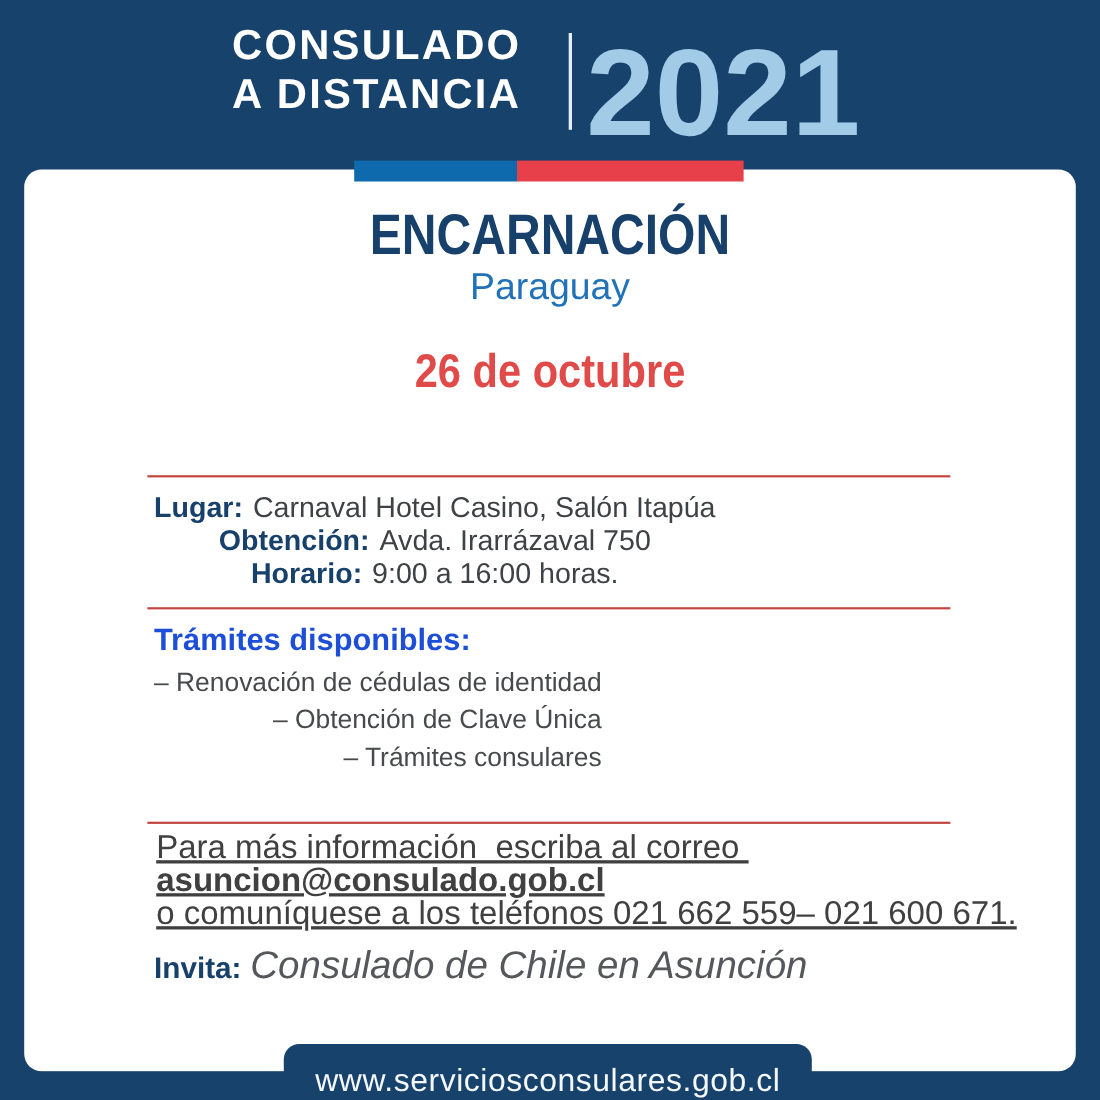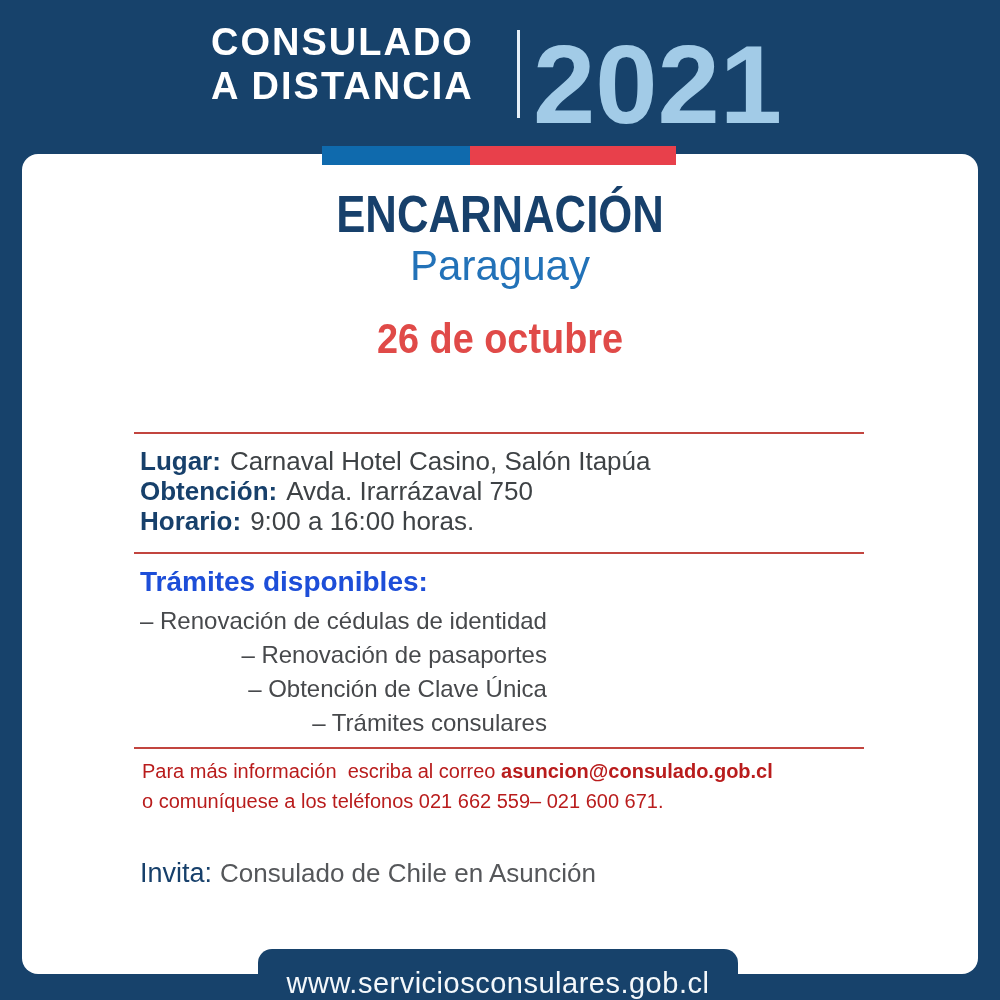--- a/index.html
+++ b/index.html
@@ -21,53 +21,53 @@
   .flag-red  { flex:1; height:100%; background:#E8404B; }
 
   
   .card { position:absolute; left:22px; top:154px; width:956px; height:820px;
           background:#FFFFFF; border-radius:16px; z-index:1; }
 
   .city-title { position:absolute; top:30px; left:0; width:100%; text-align:center;
                 color:#17406B; font-size:52px; font-weight:700;
                 transform:scaleX(0.84); transform-origin:center; white-space:nowrap; }
   .country { position:absolute; top:88px; left:0; width:100%; text-align:center;
-             color:#2272B8; font-size:42px; font-weight:400; }
+             color:#2272B8; font-size:34px; font-weight:400; }
   .event-date { position:absolute; top:160px; left:0; width:100%; text-align:center;
                 color:#E04A48; font-size:43px; font-weight:700;
                 transform:scaleX(0.88); transform-origin:center; white-space:nowrap; }
 
   .rule { position:absolute; left:112px; width:730px; height:2px; background:#C2453F; border:none; }
   .rule1 { top:278px; }
   .rule2 { top:398px; }
   .rule3 { top:593px; }
 
   
-  .details { position:absolute; left:118px; top:292px; font-size:26px; line-height:30px; }
+  .details { position:absolute; left:118px; top:292px; font-size:26px; line-height:30px;text-align:center; }
   .detail-row { white-space:nowrap; }
   .detail-label { color:#17406B; font-weight:700; }
   .detail-value { color:#3E4245; margin-left:9px; }
 
   
   .tramites-heading { position:absolute; left:118px; top:412px; color:#1d4ed8;
                       font-size:28px; font-weight:700; }
   .tramites-list { position:absolute; left:118px; top:450px; list-style:none;
                    color:#47494C; font-size:24px;text-align:right; }
   .tramites-list li { height:34px; line-height:34px; white-space:nowrap; }
 
   
-  .contact { position:absolute; left:120px; top:602px; color:#b91c1c;
-             font-size:20px; line-height:30px; }
+  .contact { position:absolute; left:120px; top:602px; color:#404040;
+             font-size:30px; line-height:30px;text-decoration:underline; }
   .contact .prefix { white-space:pre-wrap; }
   .contact .email { font-weight:700; }
 
   
   .invita { position:absolute; left:118px; top:704px; font-size:27px; white-space:nowrap; }
-  .invita-label { color:#17406B; font-weight:400; }
-  .invita-value { color:#55575A; font-weight:400; font-size:26px; margin-left:8px; }
+  .invita-label { color:#17406B; font-weight:700; }
+  .invita-value { color:#55575A; font-weight:400; font-size:35px; margin-left:8px;font-style:italic; }
 
   
   .bottom-strip { position:absolute; left:0; bottom:0; width:1000px; height:26px; background:#17426B; z-index:2; }
   .footer-box { position:absolute; left:258px; top:949px; width:480px; height:51px;
                 background:#17426B; border-radius:14px 14px 0 0; z-index:3;
                 display:flex; justify-content:center; align-items:center; padding-top:17px; }
   .footer-url { color:#F4F8FB; font-size:29px; letter-spacing:0.5px; }
 </style>
 </head>
 <body>
@@ -104,21 +104,20 @@
       <div class="detail-row">
         <span class="detail-label">Horario:</span><span class="detail-value">9:00 a 16:00 horas.</span>
       </div>
     </div>
 
     <div class="rule rule2"></div>
 
     <div class="tramites-heading">Trámites disponibles:</div>
     <ul class="tramites-list">
       <li>– Renovación de cédulas de identidad</li>
-      <li>– Renovación de pasaportes</li>
       <li>– Obtención de Clave Única</li>
       <li>– Trámites consulares</li>
     </ul>
 
     <div class="rule rule3"></div>
 
     <div class="contact">
       <div><span class="prefix">Para más información  escriba al correo </span><span class="email">asuncion@consulado.gob.cl</span></div>
       <div>o comuníquese a los teléfonos 021 662 559– 021 600 671.</div>
     </div>

